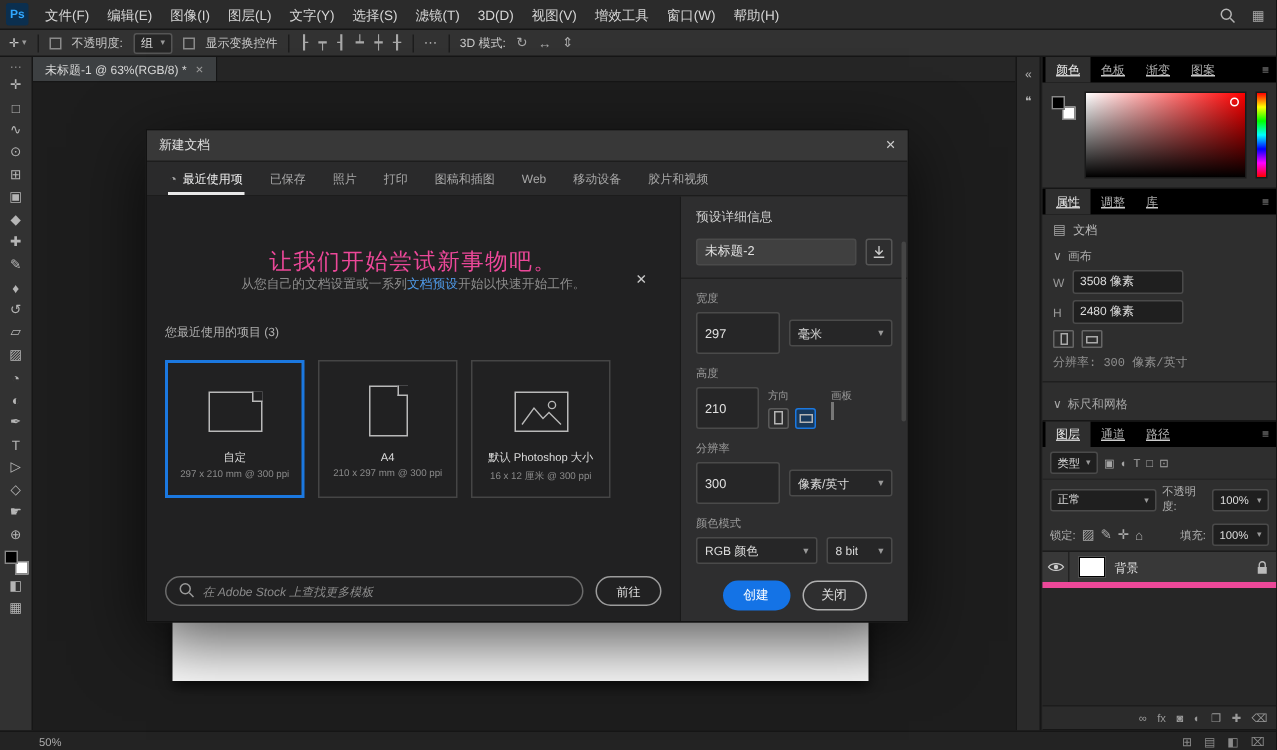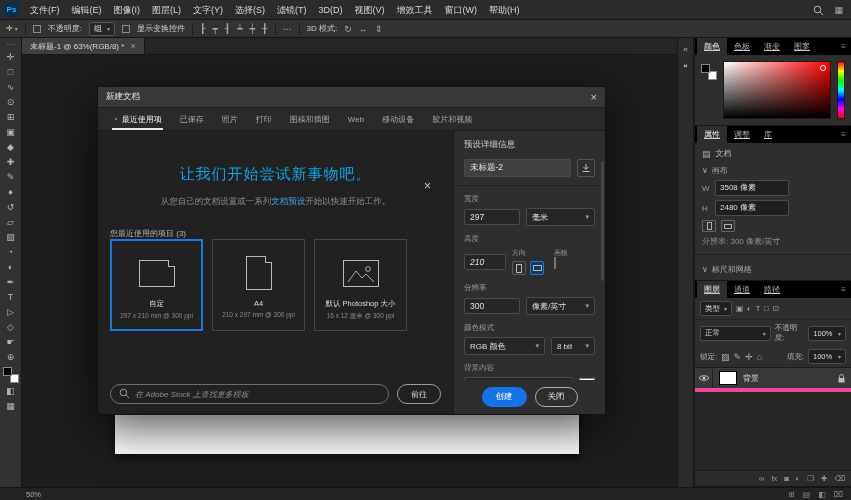--- a/index.html
+++ b/index.html
@@ -56,21 +56,21 @@
   .hue-strip { width:8px; height:58px; border:1px solid #1a1a1a; background:linear-gradient(to bottom,#f00,#ff0,#0f0,#0ff,#00f,#f0f,#f00); }
 
   .props-body { padding:5px 7px; font-size:8px; color:#bbb; display:flex; flex-direction:column; gap:4px; }
   .prop-row { display:flex; align-items:center; gap:5px; }
   .flabel-inline { width:8px; color:#999; flex:none; }
   .field { background:#1f1f1f; border:1px solid #4a4a4a; border-radius:2px; height:16px; line-height:14px; padding:0 4px; color:#ddd; width:74px; font-size:8px; }
   .section-h { color:#a8a8a8; display:flex; gap:4px; align-items:center; margin-top:2px; }
   .orient-btn { width:14px; height:12px; border:1px solid #666; display:flex; align-items:center; justify-content:center; border-radius:1px; }
   .orient-btn .land-g { width:8px; height:5px; border:1px solid #aaa; }
   .orient-btn .port-g { width:5px; height:8px; border:1px solid #aaa; }
-  .res-text { color:#8f8f8f; }
+  .res-text { color:#8f8f8f;font-family:Liberation Mono, monospace; }
   .p-divider { height:1px; background:#1f1f1f; margin:3px -7px; }
 
   .layers-panel { flex:1; min-height:0; }
   .layers-filter { display:flex; align-items:center; gap:4px; padding:3px 5px; border-bottom:1px solid #242424; }
   .mini-select { display:inline-flex; align-items:center; justify-content:space-between; background:#1f1f1f; border:1px solid #4a4a4a; border-radius:2px; height:15px; padding:0 4px; color:#ddd; font-size:7.5px; }
   .mini-select::after { content:"▾"; font-size:6px; color:#999; margin-left:4px; }
   .lf-icons { display:flex; gap:4px; color:#a5a5a5; font-size:7.5px; }
   .blend-row, .lock-row { display:flex; align-items:center; gap:4px; padding:3px 5px; font-size:7.5px; color:#b0b0b0; }
   .layers-list { flex:1; background:#262626; border-top:1px solid #1c1c1c; min-height:0; }
   .layer-row { display:flex; align-items:center; height:24px; background:#383838; border-bottom:4px solid #ec4899; }
@@ -90,24 +90,24 @@
   .dlg-close { color:#cfcfcf; font-size:11px; }
   .dlg-tabs { height:23px; background:#2a2a2b; border-bottom:1px solid #1c1c1c; display:flex; padding-left:6px; flex:none; }
   .dtab { display:flex; align-items:center; gap:4px; padding:0 9px; font-size:8px; color:#a8a8a8; position:relative; }
   .dtab.active { color:#f2f2f2; }
   .dtab.active::after { content:""; position:absolute; left:8px; right:8px; bottom:0; height:2px; background:#e8e8e8; }
   .dtab-clock { font-size:8px; color:#a8a8a8; }
   .dlg-body { flex:1; display:flex; min-height:0; }
   .dlg-left { flex:1; background:#212122; position:relative; display:flex; flex-direction:column; overflow:hidden; }
   .hero-close { position:absolute; top:48px; right:22px; color:#c8c8c8; font-size:12px; }
   .hero { text-align:center; margin-top:34px; padding:0 30px; }
-  .hero-title { font-size:15px; color:#0ea5e9; letter-spacing:1px; }
-  .hero-sub { margin-top:12px; font-size:8.5px; color:#8d8d8d; }
+  .hero-title { font-size:15px; color:#ec4899; letter-spacing:1px; }
+  .hero-sub { font-size:8.5px; color:#8d8d8d; }
   .hero-link { color:#4f9bea; }
-  .recent-h { margin:20px 0 0 12px; font-size:8px; color:#b0b0b0; }
+  .recent-h { margin:20px 0 13px 12px; font-size:8px; color:#b0b0b0; }
   .cards { display:flex; gap:9px; padding:0 12px; }
   .card { width:93px; height:92px; border:1px solid #454545; display:flex; flex-direction:column; align-items:center; padding-top:12px; background:transparent; }
   .card.selected { border:2px solid #1b78e0; padding-top:11px; }
   .card-icon-area { height:42px; display:flex; align-items:center; justify-content:center; }
   .card-name { font-size:7.5px; color:#dcdcdc; margin-top:5px; text-align:center; }
   .card-desc { font-size:6.5px; color:#8a8a8a; margin-top:3px; text-align:center; }
   .doc-sketch { border:1px solid #b9b9b9; position:relative; }
   .doc-sketch .fold { position:absolute; top:-1px; right:-1px; width:7px; height:7px; background:#212122; border-left:1px solid #b9b9b9; border-bottom:1px solid #b9b9b9; }
   .sk-land { width:36px; height:27px; }
   .sk-port { width:26px; height:34px; }
@@ -119,22 +119,22 @@
   .go-btn { height:20px; padding:0 13px; border-radius:10px; border:1px solid #9c9c9c; background:transparent; color:#e0e0e0; font-size:8px; }
 
   .dlg-right { width:152px; background:#2e2e2f; border-left:1px solid #191919; position:relative; padding:8px 10px 40px 10px; overflow:hidden; flex:none; }
   .pd-h { font-size:8.5px; color:#d0d0d0; }
   .name-row { display:flex; gap:6px; margin-top:8px; align-items:center; }
   .name-input { flex:1; width:100%; height:18px; background:#404040; border:1px solid #4a4a4a; border-radius:2px; color:#e0e0e0; font-size:8.5px; padding:0 5px; outline:none; }
   .save-btn { width:18px; height:18px; display:flex; align-items:center; justify-content:center; border:1px solid #555; border-radius:2px; flex:none; }
   .pd-divider { height:1px; background:#202020; margin:8px -10px 0; }
   .pd-label { font-size:7.5px; color:#9b9b9b; margin-top:8px; }
   .pd-row { display:flex; gap:6px; margin-top:4px; align-items:center; }
-  .num-input { width:56px; height:16px; background:#262627; border:1px solid #4a4a4a; border-radius:2px; color:#e0e0e0; font-size:8.5px; padding:0 5px; outline:none; flex:none; }
-  .num-sm { width:42px;font-style:italic; }
+  .num-input { width:56px; height:28px; background:#262627; border:1px solid #4a4a4a; border-radius:2px; color:#e0e0e0; font-size:8.5px; padding:0 5px; outline:none; flex:none; }
+  .num-sm { width:42px; }
   .pd-select { flex:1; height:18px; display:flex; align-items:center; justify-content:space-between; background:#262627; border:1px solid #4a4a4a; border-radius:2px; padding:0 5px; font-size:8px; color:#ddd; white-space:nowrap; overflow:hidden; min-width:0; }
   .pd-select::after { content:"▾"; font-size:7px; color:#999; margin-left:4px; flex:none; }
   .pd-select-sm { flex:none; width:44px; }
   .dual-col { display:flex; gap:10px; }
   .dc-label { font-size:7px; color:#9b9b9b; }
   .orient-icons { display:flex; gap:4px; margin-top:3px; }
   .oi { width:14px; height:14px; border:1px solid #5a5a5a; border-radius:2px; display:flex; align-items:center; justify-content:center; }
   .oi.sel { border-color:#1b78e0; background:#18395c; }
   .oi .p { width:6px; height:9px; border:1px solid #b5b5b5; }
   .oi .l { width:9px; height:6px; border:1px solid #b5b5b5; }

